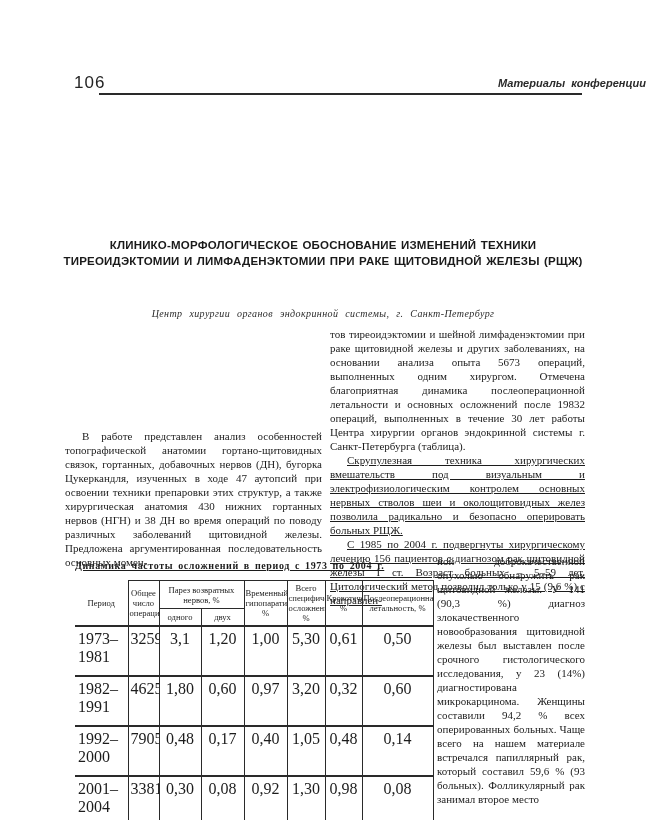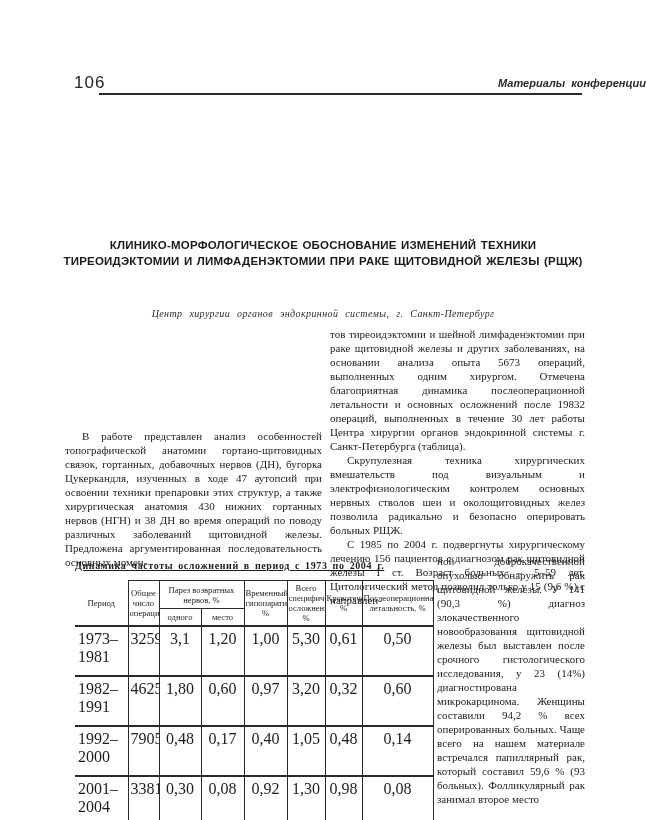--- a/index.html
+++ b/index.html
@@ -31,21 +31,21 @@
   .art-affil {
     position:absolute; left:55px; top:308px; width:536px; text-align:center;
     font-style:italic; font-size:10px; letter-spacing:0.4px; word-spacing:4px; color:#2a2a2a;
   }
   
   .bodytext { font-size:11px; line-height:14px; text-align:justify; }
   .bodytext p { margin:0; }
   .indent { text-indent:17px; }
   .col-left  { position:absolute; left:65px;  top:429px; width:257px; }
   .col-right { position:absolute; left:330px; top:327px; width:255px; }
-  .col-right p + p { margin-top:0; }
+  .col-right p + p { margin-top:0;text-decoration:underline; }
   .col-narrow { position:absolute; left:437px; top:554px; width:148px; }
   
   .tablewrap { position:absolute; left:75px; top:560px; width:358px; }
   .tcaption {
     text-align:left; font-weight:bold; font-size:10px; letter-spacing:0.6px;
     word-spacing:2px; margin:0 0 9px 0;text-decoration:underline;
   }
   table.cx { border-collapse:collapse; width:100%; table-layout:fixed; }
   table.cx th, table.cx td {
     border:1px solid #2a2a2a; text-align:center; vertical-align:middle;
@@ -109,21 +109,21 @@
         <th rowspan="2">Период</th>
         <th rowspan="2">Общее число операций</th>
         <th colspan="2" style="border-bottom:1px solid #2a2a2a">Парез возвратных нервов, %</th>
         <th rowspan="2">Временный гипопаратиреоз, %</th>
         <th rowspan="2">Всего специфических осложнений, %</th>
         <th rowspan="2">Кровотечения, %</th>
         <th rowspan="2">Послеоперационная летальность, %</th>
       </tr>
       <tr class="subhead">
         <th>одного</th>
-        <th>место</th>
+        <th>двух</th>
       </tr>
       <tr>
         <td class="period">1973–1981</td>
         <td>3259</td>
         <td>3,1</td>
         <td>1,20</td>
         <td>1,00</td>
         <td>5,30</td>
         <td>0,61</td>
         <td>0,50</td>

